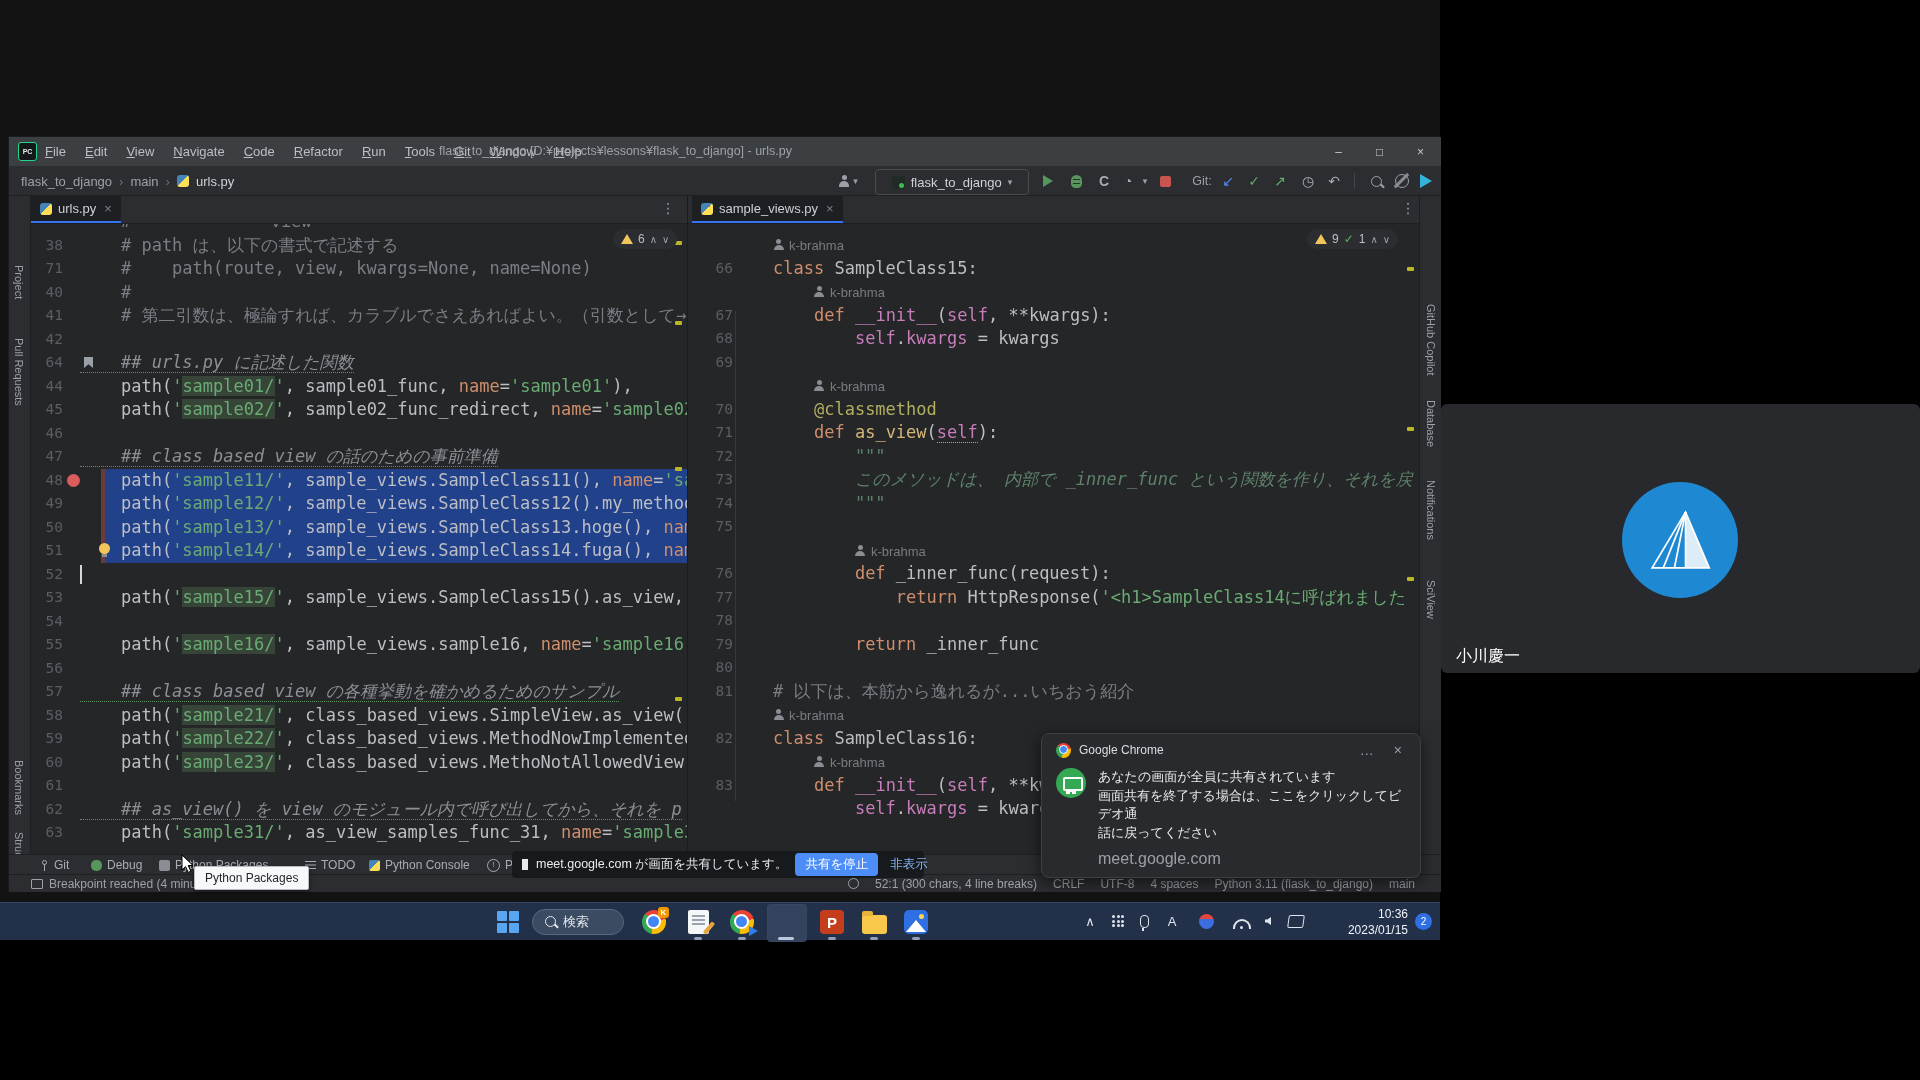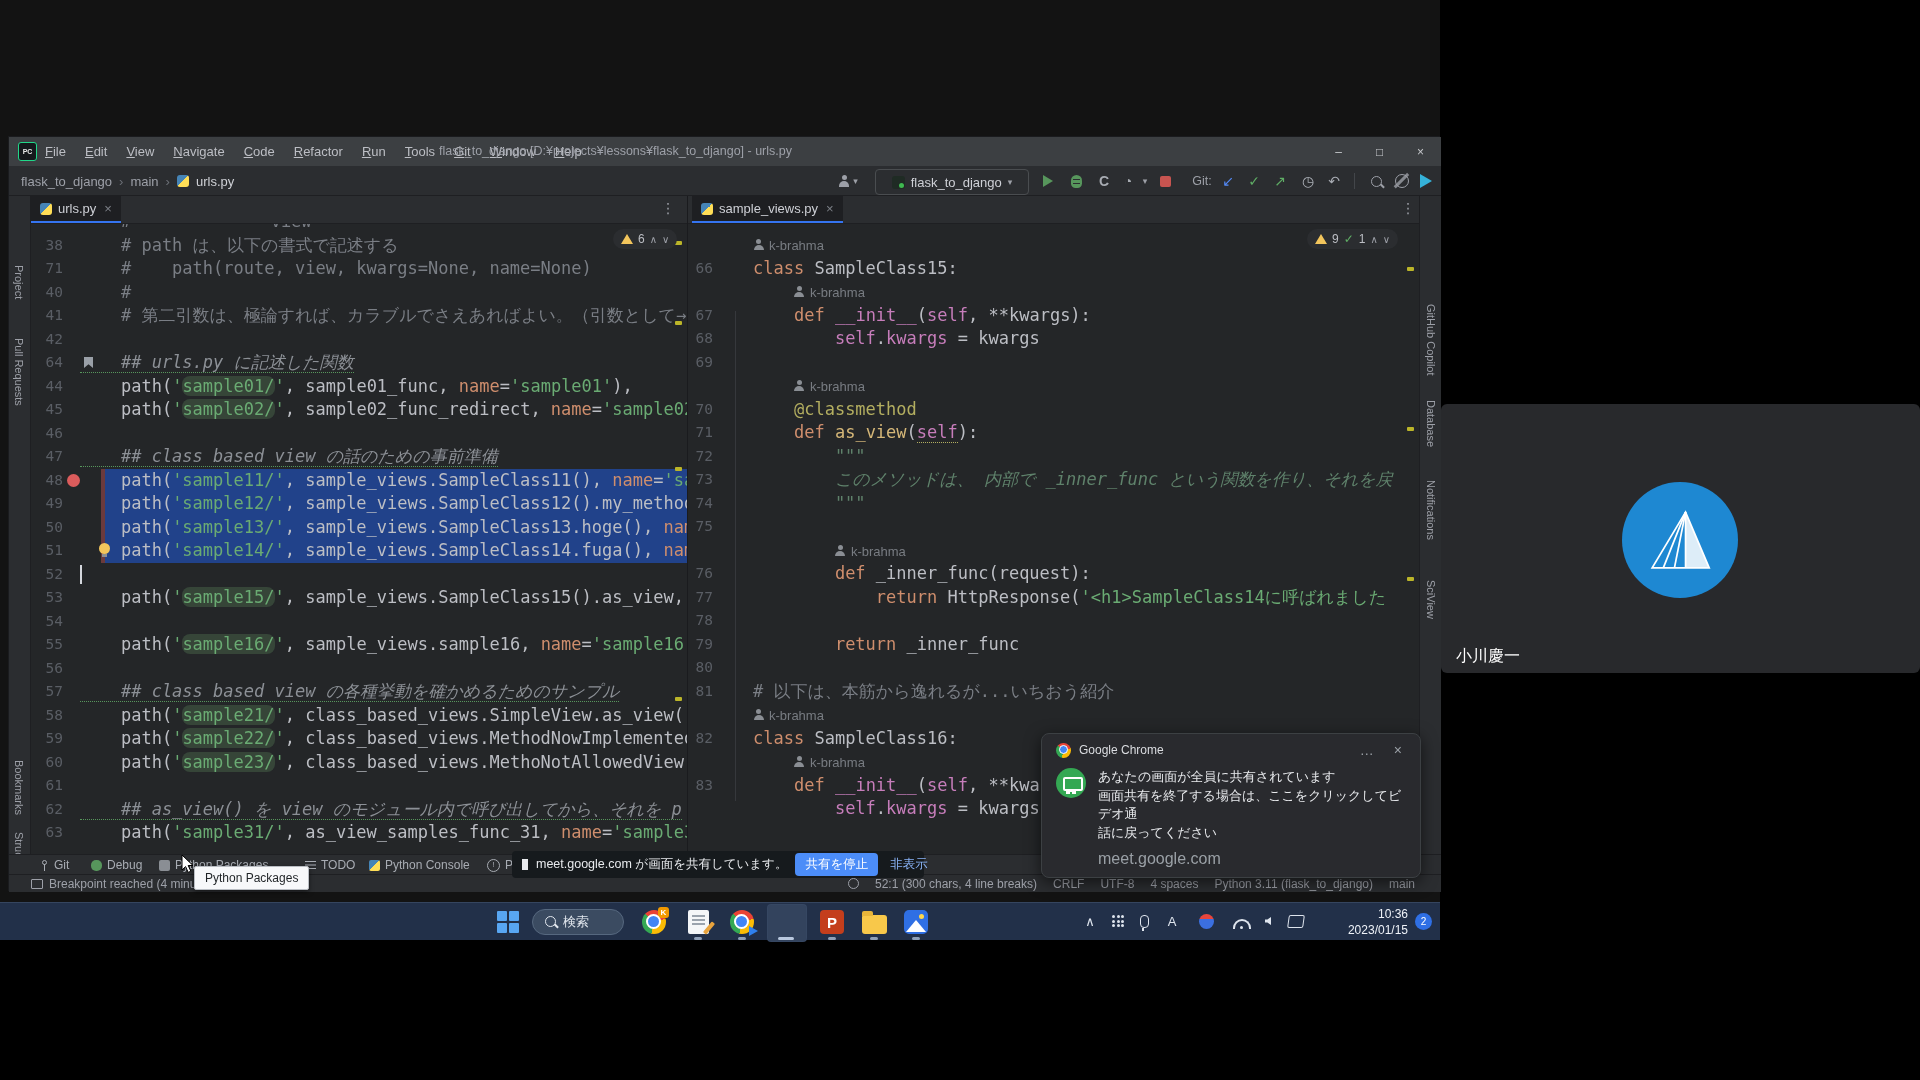--- a/index.html
+++ b/index.html
@@ -59,28 +59,28 @@
   #lstripe{left:0;top:59px;width:22px;height:658px;border-right:1px solid #1e1f22;box-sizing:border-box;}
   #rstripe{left:1410px;top:59px;width:22px;height:658px;border-left:1px solid #1e1f22;box-sizing:border-box;}
   .vlabel{position:absolute;left:4px;writing-mode:vertical-rl;font-size:11px;color:#9DA0A8;}
   #rstripe .vlabel{left:5px;}
   .code{position:absolute;top:87px;height:630px;overflow:hidden;
         font-family:"DejaVu Sans Mono",monospace;font-size:17px;line-height:23.5px;color:#BCBEC4;}
   #codeL{left:22px;width:656px;}
   #codeR{left:679px;width:731px;}
   .crow{position:relative;height:23.5px;white-space:pre;display:flex;}
   .crow .num{flex:0 0 32px;text-align:right;color:#5A5E65;font-size:14.5px;}
-  #codeR .crow .num{flex:0 0 25px;}
+  #codeR .crow .num{flex:0 0 25px;margin-left:20px;}
   .ct{padding-left:17px;}
   #codeR .ct{padding-left:40px;}
   .crow.sel{background:linear-gradient(to right,transparent 70px,#6B3A3C 70px,#6B3A3C 74px,#21428A 74px);}
   .c-cm{color:#7A7E85;}
   .c-cmu{color:#8C9096;border-bottom:1px dotted #57965C;font-style:italic;}
   .c-str{color:#6AAB73;}
-  .c-strh{color:#6AAB73;background:rgba(100,150,100,.28);border-radius:8px;}
+  .c-strh{color:#6AAB73;background:rgba(100,150,100,.28);border-radius:0;}
   .c-kw{color:#CF8E6D;}
   .c-nm{color:#CF8E6D;}
   .c-txt{color:#BCBEC4;}
   .c-doc{color:#5F826B;font-style:italic;}
   .c-dec{color:#B3AE60;}
   .c-fn{color:#D5B778;margin-top:46px;}
   .c-mag{color:#C77DBB;}
   .c-pur{color:#C77DBB;}
   .c-purw{color:#C77DBB;border-bottom:1.5px dotted #B3AE60;}
   .c-au{color:#787C82;font-size:13px;font-family:"Liberation Sans",sans-serif;}

